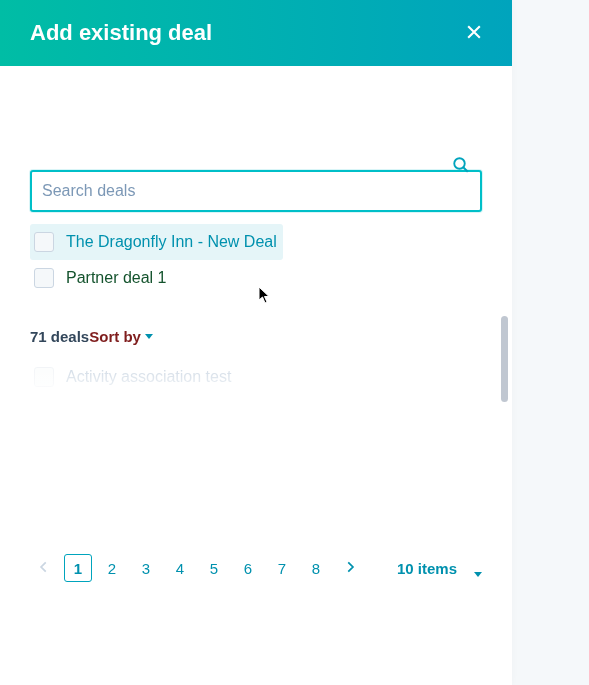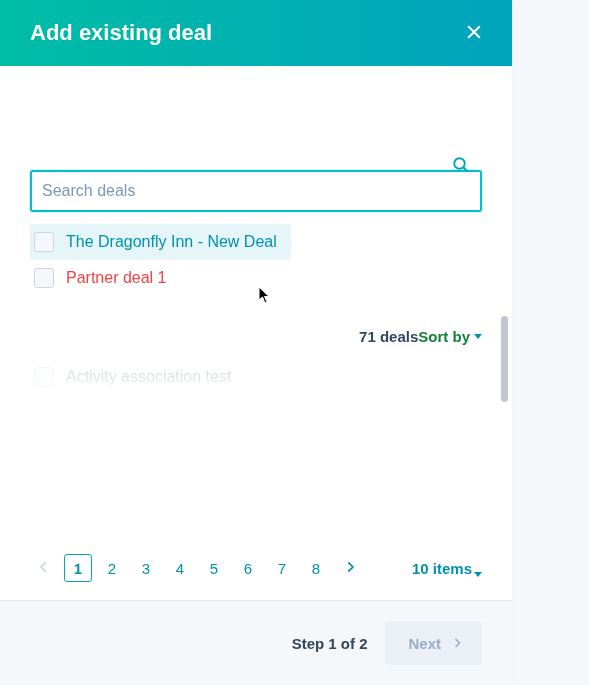--- a/index.html
+++ b/index.html
@@ -36,46 +36,46 @@
     margin-top: 48px;
   }
   .search-input::placeholder { color:#7c98b6; }
   .search-icon { position:absolute; right:12px; top:50%; transform:translateY(-50%); color:#00a4bd; }
   .search-icon svg{ width:18px;height:18px; stroke:#00a4bd; stroke-width:2.5; fill:none;}
 
   .section-label { margin-top:28px; font-size:15px; font-weight:700; color:#33475b; }
 
   .rec-list { margin-top:12px; }
   .rec-item { display:flex; align-items:center; height:36px; gap:12px; padding:0 4px; border-radius:3px; cursor:pointer;}
-  .rec-item.highlight { background:#e5f5f8; display:inline-flex; padding-right:14px;}
+  .rec-item.highlight { background:#e5f5f8; display:inline-flex; padding-right:6px;}
   .chk { width:20px;height:20px; border:1px solid #cbd6e2; border-radius:3px; background:#f5f8fa; flex-shrink:0; }
-  .rec-label { font-size:16px; color:#ef4444; }
+  .rec-label { font-size:16px; color:#14532d; }
   .rec-label.link { color:#0091ae; }
 
-  .deals-header { display:flex; align-items:center; justify-content:flex-end; margin-top:32px; }
+  .deals-header { display:flex; align-items:center; justify-content:flex-start; margin-top:32px; }
   .deals-count { font-weight:700; font-size:15px; color:#33475b; }
-  .sortby { color:#15803d; font-weight:600; font-size:15px; display:flex; align-items:center; gap:4px; cursor:pointer; background:none;border:none;}
+  .sortby { color:#7f1d1d; font-weight:600; font-size:15px; display:flex; align-items:center; gap:4px; cursor:pointer; background:none;border:none;}
   .caret { width:0;height:0;border-left:4px solid transparent;border-right:4px solid transparent;border-top:5px solid #0091ae; display:inline-block;}
 
   .fade-area { margin-top:22px; position:relative; height:40px; overflow:hidden; }
   .fade-item { display:flex; align-items:center; gap:12px; padding:0 4px; opacity:.35; }
   .fade-item .chk { opacity:.7; }
   .fade-item .rec-label { color:#7c98b6; font-size:16px;}
   .fade-overlay { position:absolute; left:-30px; right:-30px; top:0; bottom:-2px; background:linear-gradient(180deg, rgba(255,255,255,0) 0%, #ffffff 80%); pointer-events:none;}
 
   .fake-scrollbar { position:absolute; right:4px; top:250px; width:7px; height:86px; background:#c0c7d1; border-radius:4px; }
 
   .pager-row { position:absolute; left:30px; right:30px; bottom:18px; display:flex; align-items:center; justify-content:space-between; }
   .pager { display:flex; align-items:center; gap:6px; }
   .pg-btn { width:28px;height:28px; display:flex;align-items:center;justify-content:center; border:none;background:none; color:#0091ae; font-size:15px; font-weight:500; cursor:pointer; border-radius:3px;}
   .pg-btn.current { border:1px solid #00a4bd; color:#0091ae; font-weight:700; }
   .pg-nav { width:28px;height:28px;display:flex;align-items:center;justify-content:center;background:none;border:none;cursor:pointer; color:#0091ae;}
   .pg-nav.disabled { color:#cbd6e2; cursor:default;}
   .pg-nav svg{width:14px;height:14px;stroke:currentColor;stroke-width:3;fill:none;}
-  .items-dd { color:#0091ae; font-weight:600; font-size:15px; display:flex;align-items:flex-end;gap:2px;cursor:pointer;background:none;border:none;}
+  .items-dd { color:#0091ae; font-weight:600; font-size:15px; display:flex;align-items:flex-end;gap:17px;cursor:pointer;background:none;border:none;}
 
   .footer {
     position:absolute; left:0; right:0; bottom:0; height:85px; background:#f5f8fa;
     border-top:1px solid #e3ebf2;
     display:flex; align-items:center; justify-content:flex-end; gap:18px; padding:0 30px;
   }
   .step-label { font-size:15px; font-weight:700; color:#33475b; }
   .next-btn { height:44px; padding:0 18px 0 22px; background:#eaf0f6; border:1px solid #eaf0f6; border-radius:3px;
     color:#99acc2; font-weight:600; font-size:15px; display:flex;align-items:center; gap:10px; cursor:not-allowed;}
   .next-btn svg{width:12px;height:12px;stroke:currentColor;stroke-width:3;fill:none;}
@@ -163,27 +163,18 @@
         </button>
       </div>
       <button class="items-dd">
         <span>10 items</span>
         <span class="caret"></span>
       </button>
     </div>
 
   </div>
 
-  <div class="footer">
-    <div class="step-label">Step 1 of 2</div>
-    <button class="next-btn">
-      <span>Next</span>
-      <span><svg viewBox="0 0 24 24">
-            <path d="M9 4 L17 12 L9 20"></path>
-          </svg></span>
-    </button>
-  </div>
 
   <svg class="cursor" viewBox="0 0 14 18">
     <path d="M1 1 L1 14 L4.5 11 L7 17 L9 16 L6.5 10.5 L11 10.5 Z" fill="#000" stroke="#fff" stroke-width="1"></path>
   </svg>
 
 </div>
 
 </body></html>

